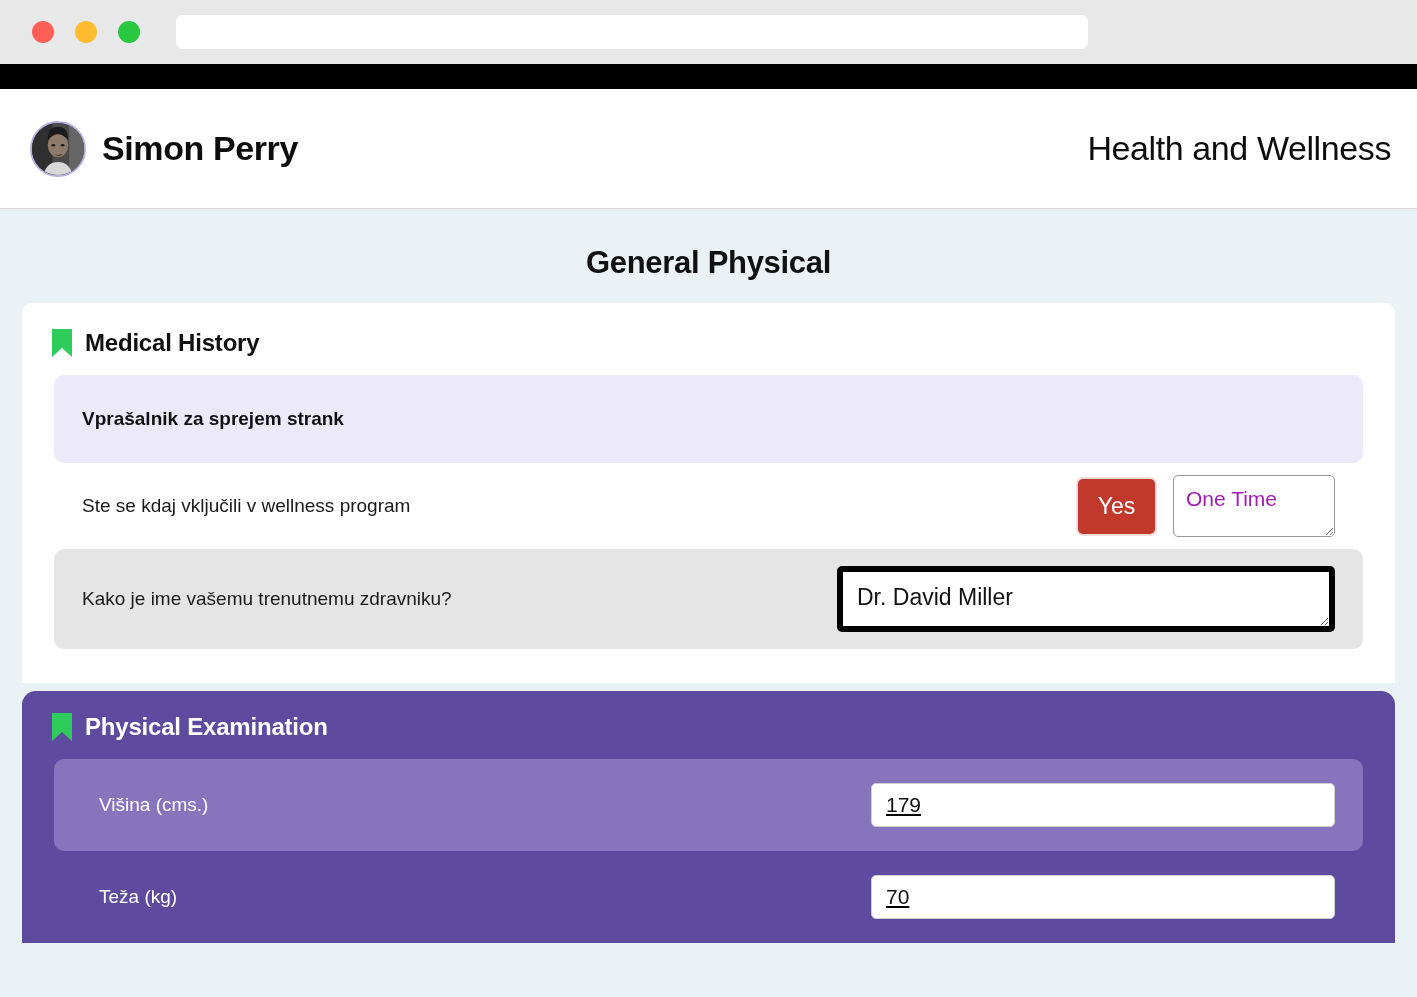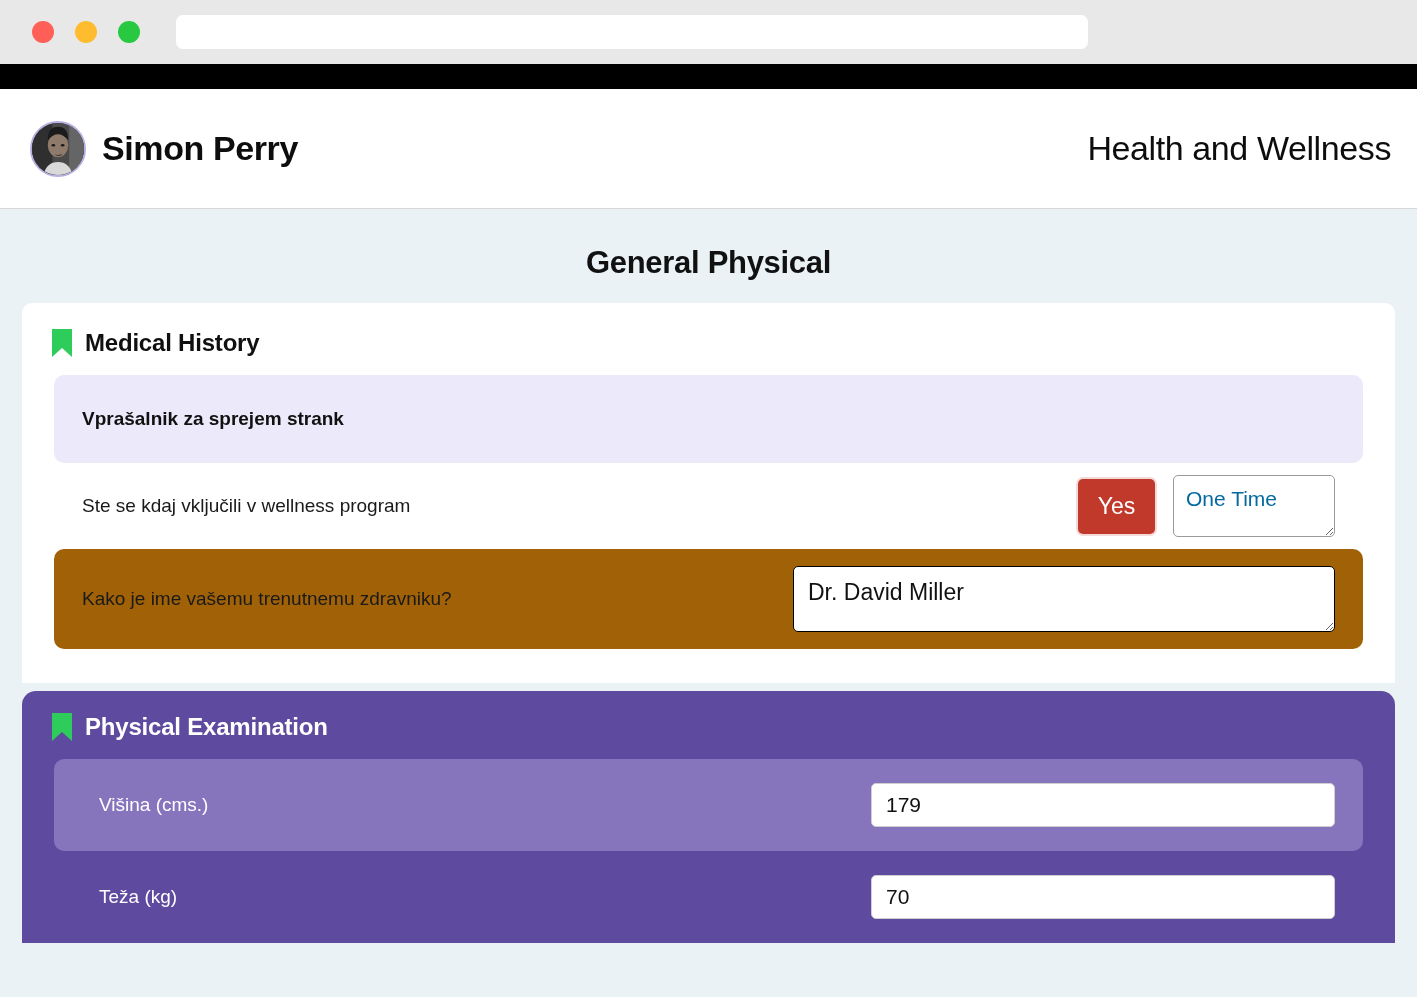--- a/index.html
+++ b/index.html
@@ -144,21 +144,21 @@
     min-height: 62px;
   }
   .row-banner {
     background: #eceafa;
     min-height: 88px;
     font-weight: 700;
   }
   .row-banner .row-label { font-weight: 700; font-size: 19px; color: #111; }
 
   .row-plain { background: transparent; min-height: 86px; }
-  .row-lav   { background: #a16207; min-height: 100px; }
+  .row-lav   { background: #e5e5e5; min-height: 100px; }
   .row-lightpurple { background: #8674bd; min-height: 92px; }
   .row-darkpurple  { background: transparent; min-height: 92px; }
 
   .row-label {
     font-size: 19px;
     color: #1a1a1a;
     font-weight: 400;
     white-space: nowrap;
   }
   .row-label.white { color: #ffffff; margin-left: 17px; }
@@ -180,32 +180,32 @@
   }
 
   .ta-small {
     width: 162px;
     height: 62px;
     border: 1px solid #9a9a9a;
     border-radius: 5px;
     background: #ffffff;
     font-family: "Liberation Sans", sans-serif;
     font-size: 21px;
-    color: #0369a1;
+    color: #a21caf;
     padding: 10px 12px;
     resize: both;
     overflow: hidden;
     outline: none;
     line-height: 1.2;
   }
 
   .ta-wide {
-    width: 542px;
+    width: 498px;
     height: 66px;
-    border: 1px solid #000000;
+    border: 6px solid #000000;
     border-radius: 5px;
     background: #ffffff;
     font-family: "Liberation Sans", sans-serif;
     font-size: 23px;
     color: #111;
     padding: 12px 14px;
     resize: both;
     outline: none;
     line-height: 1.2;
     overflow-y: scroll;
@@ -222,21 +222,21 @@
     border: 1px solid #cfcfcf;
     border-radius: 5px;
     background: #ffffff;
     font-family: "Liberation Sans", sans-serif;
     font-size: 21px;
     color: #111;
     padding: 0 14px;
     outline: none;
   }
 
-  .ctrl-col { width: 464px; display: flex; justify-content: flex-end; }
+  .ctrl-col { width: 464px; display: flex; justify-content: flex-end; text-decoration: underline; }
 </style>
 </head>
 <body>
 
 <div class="browser-chrome">
   <div class="traffic-lights">
     <span class="dot red"></span>
     <span class="dot yellow"></span>
     <span class="dot green"></span>
   </div>

